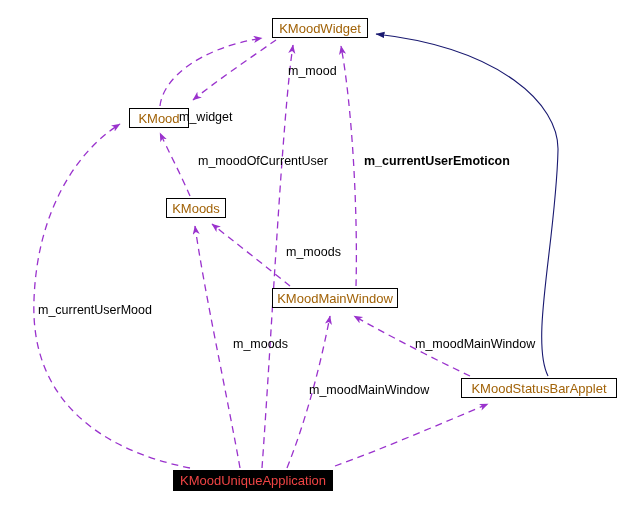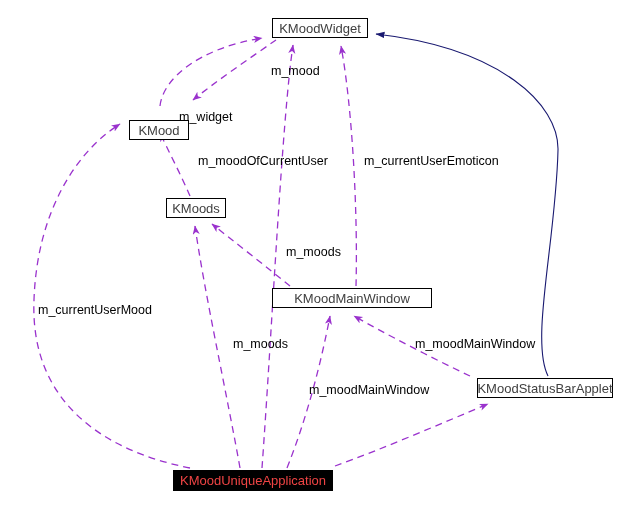--- a/index.html
+++ b/index.html
@@ -20,21 +20,21 @@
     left: 0;
     top: 0;
     width: 622px;
     height: 508px;
   }
   .node {
     position: absolute;
     box-sizing: border-box;
     border: 1px solid #000000;
     background: #ffffff;
-    color: #404040;
+    color: #a16207;
     font-size: 13px;
     line-height: 1;
     white-space: nowrap;
     display: flex;
     align-items: center;
     justify-content: center;
     padding: 0 6px;
     height: 20px;
   }
   .node.highlight {
@@ -87,47 +87,47 @@
 
     <path d="M335,466 C380,450 440,424 488,404" fill="none" stroke="#9a32cd" stroke-width="1.3" stroke-dasharray="7,5" marker-end="url(#arrow-purple)"></path>
 
     <path d="M548,376 C530,340 556,240 558,150 C559,104 500,48 376,34" fill="none" stroke="#191970" stroke-width="1.1" marker-end="url(#arrow-navy)"></path>
   </svg>
 
   <div class="node" style="left:272px; top:18px; width:96px;">
     <span>KMoodWidget</span>
   </div>
 
-  <div class="node" style="left:129px; top:120px; width:60px;">
+  <div class="node" style="left:129px; top:108px; width:60px;">
     <span>KMood</span>
   </div>
 
   <div class="node" style="left:166px; top:198px; width:60px;">
     <span>KMoods</span>
   </div>
 
-  <div class="node" style="left:272px; top:288px; width:160px;">
+  <div class="node" style="left:272px; top:288px; width:126px;">
     <span>KMoodMainWindow</span>
   </div>
 
-  <div class="node" style="left:477px; top:378px; width:136px;">
+  <div class="node" style="left:461px; top:378px; width:156px;">
     <span>KMoodStatusBarApplet</span>
   </div>
 
   <div class="node highlight" style="left:173px; top:470px; width:160px; height:21px;">
     <span>KMoodUniqueApplication</span>
   </div>
 
   <div class="edge-label" style="left:179px; top:65px;margin-top:46px;">m_widget</div>
 
-  <div class="edge-label" style="left:271px; top:65px;">m_mood</div>
+  <div class="edge-label" style="left:288px; top:65px;">m_mood</div>
 
   <div class="edge-label" style="left:184px; top:155px;padding-left:14px;">m_moodOfCurrentUser</div>
 
-  <div class="edge-label" style="left:364px; top:155px;">m_currentUserEmoticon</div>
+  <div class="edge-label" style="left:364px; top:155px;font-weight:bold;">m_currentUserEmoticon</div>
 
   <div class="edge-label" style="left:286px; top:246px;">m_moods</div>
 
   <div class="edge-label" style="left:38px; top:304px;">m_currentUserMood</div>
 
   <div class="edge-label" style="left:233px; top:338px;">m_moods</div>
 
   <div class="edge-label" style="left:415px; top:338px;">m_moodMainWindow</div>
 
   <div class="edge-label" style="left:309px; top:384px;">m_moodMainWindow</div>

